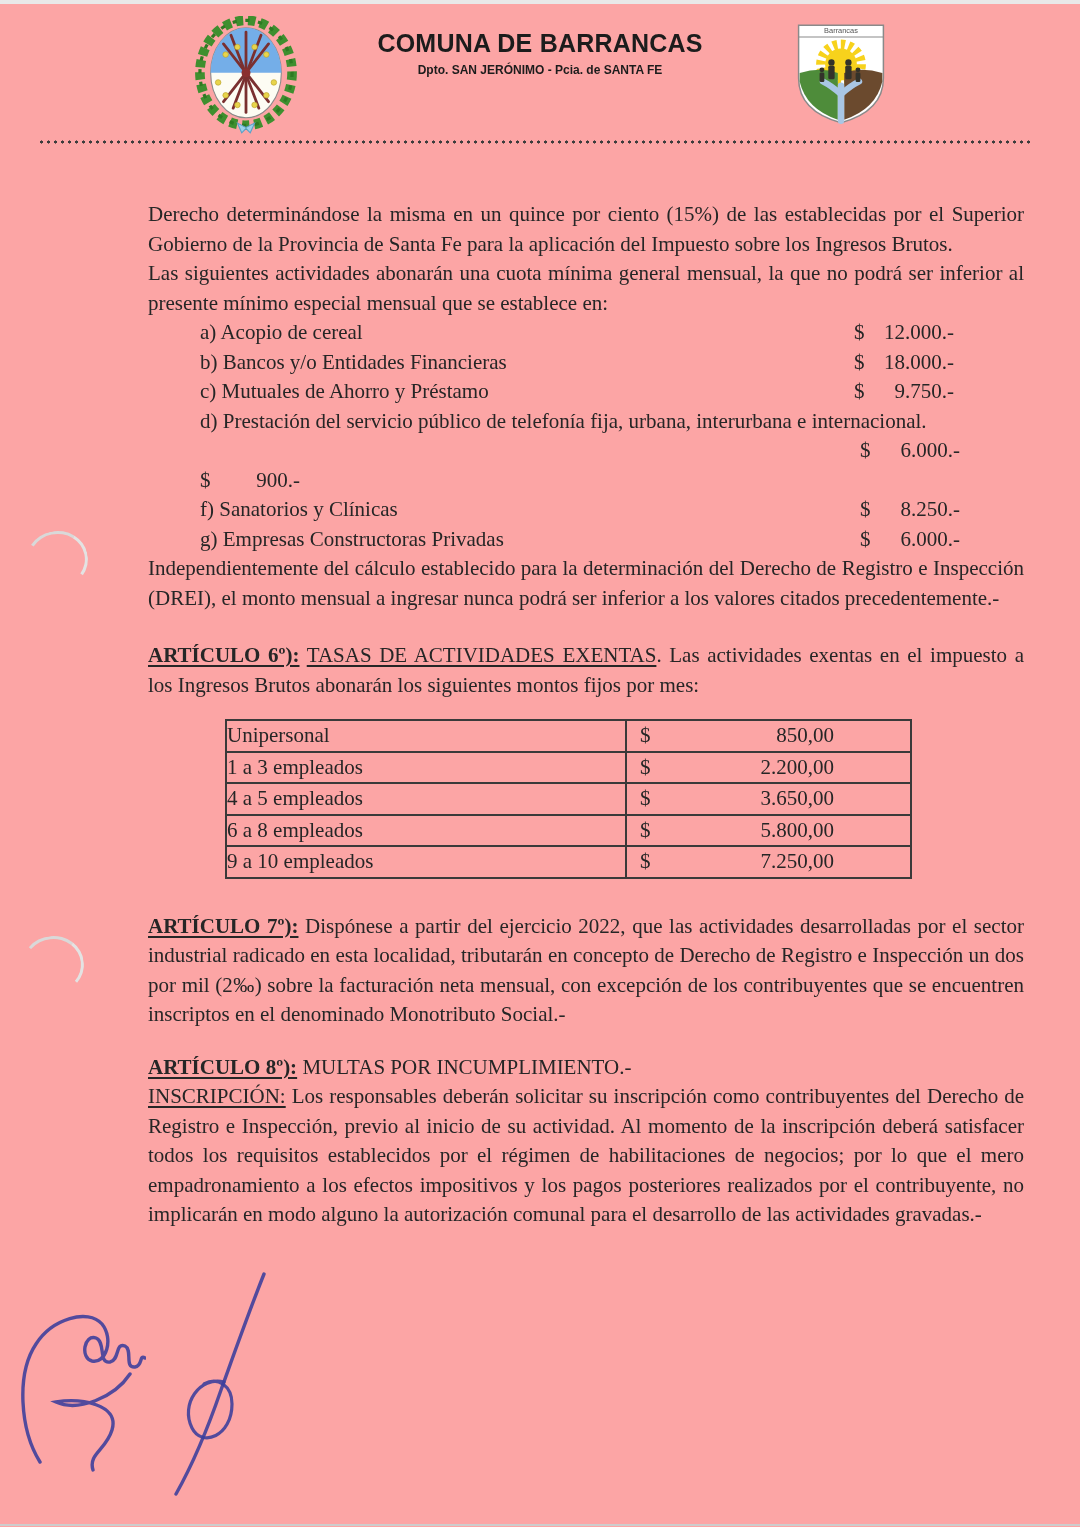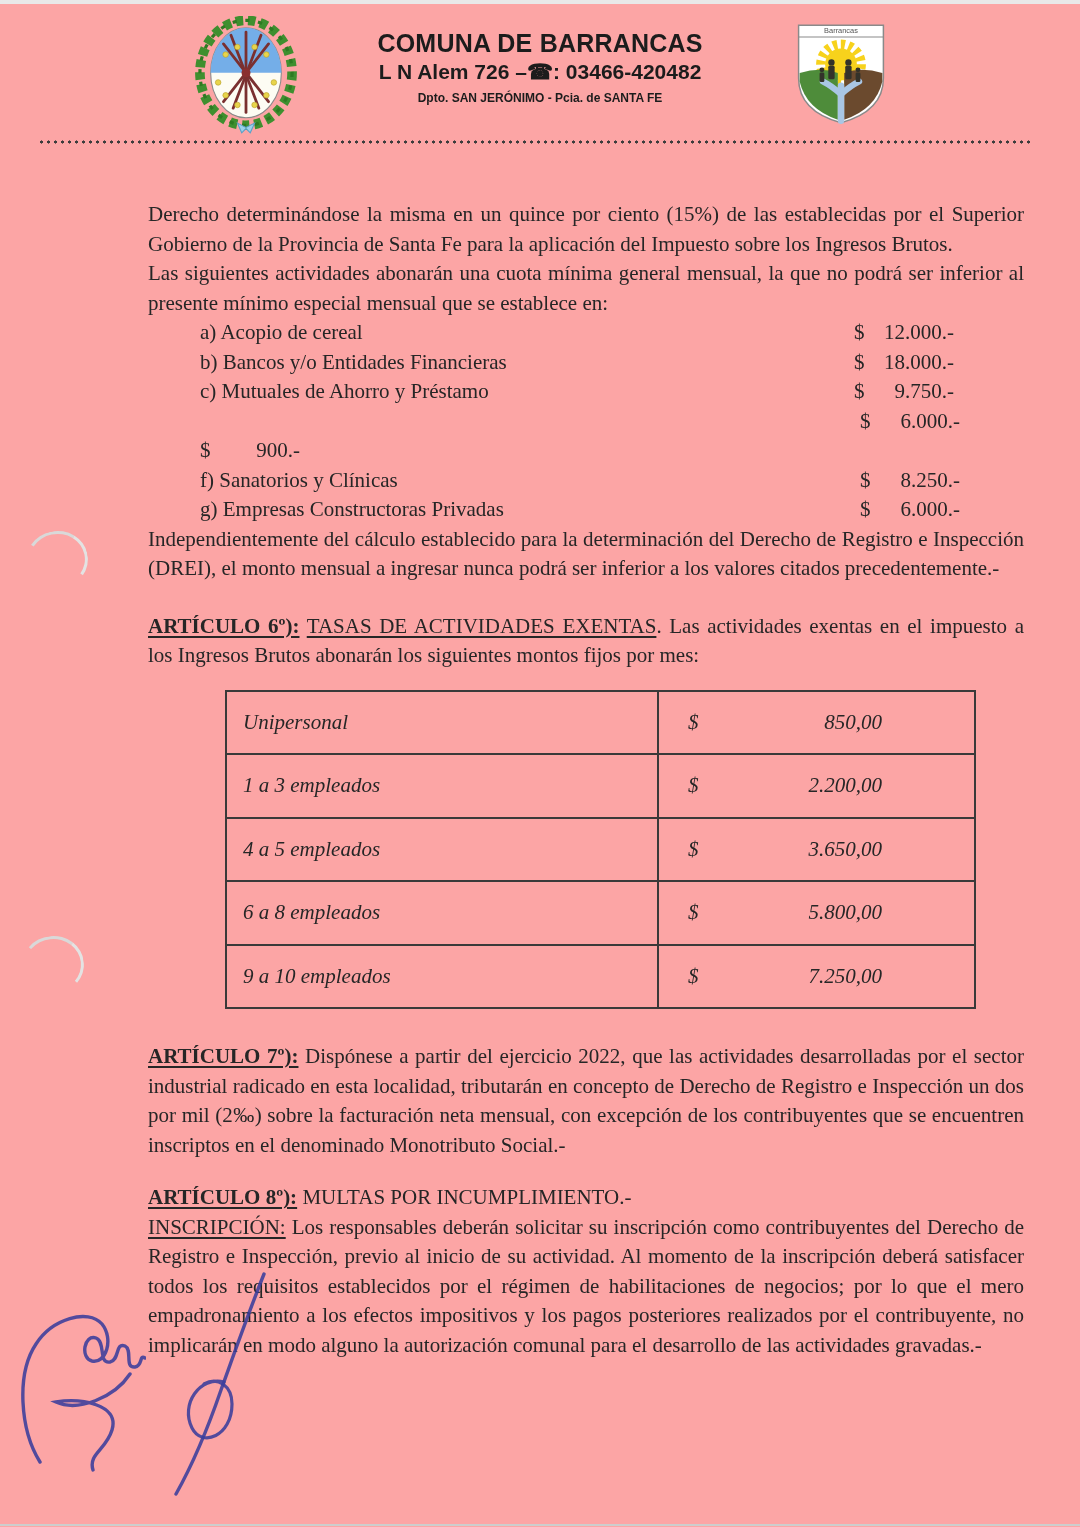--- a/index.html
+++ b/index.html
@@ -38,22 +38,22 @@
   .fee-amt{width:100px;margin-right:70px;display:flex;justify-content:space-between;}
   .fee-amt.shift{margin-right:64px;}
   
   .art6{margin-top:28px;text-align:justify;}
   
   table.exempt{
     border-collapse:collapse;margin:19px 0 0 77px;width:681px;
     table-layout:fixed;
   }
   table.exempt td{
-    border:2px solid #3a3a3a;height:27.5px;padding:16px;
-    font-size:21px;color:#262626;font-style:italic;
+    border:2px solid #3a3a3a;height:27.5px;padding:0;
+    font-size:21px;color:#262626;
   }
   td.t-label{width:398px;padding-left:11px;}
   td.t-amt{width:283px;}
   .amt-inner{display:flex;justify-content:space-between;padding:0 76px 0 13px;}
   
   .art7{margin-top:33px;text-align:justify;}
   .art8{margin-top:23px;}
   .inscripcion{text-align:justify;}
   
   .punch{
@@ -95,21 +95,20 @@
       <circle cx="42" cy="83" r="2.6"></circle>
         <circle cx="58" cy="83" r="2.6"></circle>
       <circle cx="69" cy="74" r="2.6"></circle>
         <circle cx="76" cy="62" r="2.6"></circle>
     </g>
     <path d="M 42 100 L 50 104 L 58 100 L 54 109 L 50 105 L 46 109 Z" fill="#9ad1ea" stroke="#5aa0c8" stroke-width="1"></path>
   </svg>
 
   <div class="hdr-text">
     <div class="hdr-org">COMUNA DE BARRANCAS</div>
-    <div class="hdr-addr">L N Alem 726 –☎: 03466-420482</div>
     <div class="hdr-dept">Dpto. SAN JERÓNIMO - Pcia. de SANTA FE</div>
   </div>
 
   <svg class="hdr-logo" width="96" height="106" viewBox="0 0 90 100">
     <path d="M 5 5 H 85 V 55 Q 85 86 45 97 Q 5 86 5 55 Z" fill="#ffffff" stroke="#8a8a8a" stroke-width="1.4"></path>
     <line x1="5" y1="16" x2="85" y2="16" stroke="#8a8a8a" stroke-width="1"></line>
     <text x="45" y="12.5" text-anchor="middle" font-family="Liberation Sans, sans-serif" font-size="7" fill="#555">Barrancas</text>
     <circle cx="45" cy="42" r="19" fill="none" stroke="#f7d21c" stroke-width="9" stroke-dasharray="4 3.4"></circle>
     <circle cx="45" cy="42" r="15" fill="#f7d21c"></circle>
     <path d="M 6 50 Q 26 44 42 50 L 42 94 Q 12 84 6 58 Z" fill="#4e8c3a"></path>
@@ -154,20 +153,23 @@
           </span>
       </div>
       <div class="fee-row">
         <span class="fee-label"><span>c)</span> <span>Mutuales de Ahorro y Préstamo</span></span>
         <span class="fee-amt">
             <span>$</span>
             <span>9.750.-</span>
           </span>
       </div>
       <div class="fee-row">
+        <span class="fee-label"><span>d)</span> <span>Prestación del servicio público de telefonía fija, urbana, interurbana e internacional.</span></span>
+      </div>
+      <div class="fee-row">
         <span class="fee-label"></span>
         <span class="fee-amt shift">
             <span>$</span>
             <span>6.000.-</span>
           </span>
       </div>
       <div class="fee-row">
         <span class="fee-amt shift">
             <span>$</span>
             <span>900.-</span>

